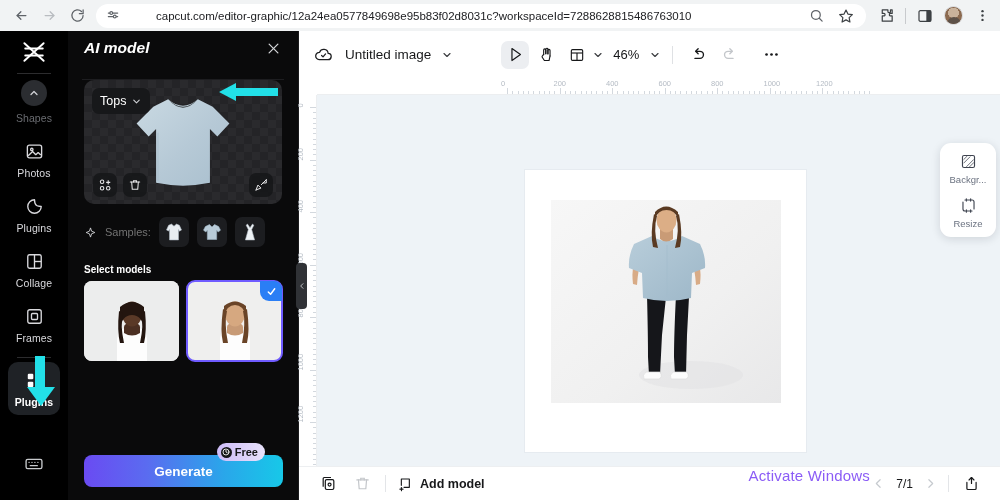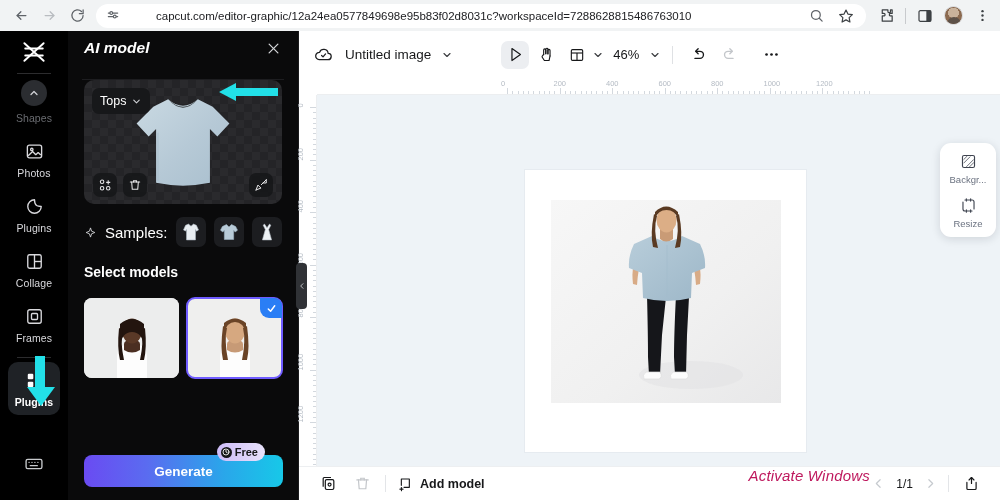--- a/index.html
+++ b/index.html
@@ -115,27 +115,27 @@
   .mini-btn {
     position: absolute; bottom: 7px; width: 24px; height: 24px; border-radius: 7px;
     background: rgba(22,23,25,.88); display: flex; align-items: center; justify-content: center;
     color: #e8e8ea; z-index: 3;
   }
   .mini-btn.b1 { left: 9px; }
   .mini-btn.b2 { left: 39px; }
   .mini-btn.b3 { right: 9px; }
 
   .samples-row { display: flex; align-items: center; gap: 8px; padding: 13px 16px 0; }
-  .samples-label { color: #ffffff; font-size: 15px; }
+  .samples-label { color: #737373; font-size: 11px; }
   .sample-thumb {
     width: 30px; height: 30px; border-radius: 7px; background: #1c1d20;
     display: flex; align-items: center; justify-content: center;
   }
 
-  .models-title { color: #fff; font-size: 14px; font-weight: 700; padding: 17px 16px 18px; }
+  .models-title { color: #fff; font-size: 10px; font-weight: 700; padding: 17px 16px 6px; }
   .models-row { display: flex; gap: 8px; padding: 0 16px; }
   .model-card {
     width: 96px; height: 80px; border-radius: 8px; overflow: hidden; position: relative;
     background: #e9e9ea;
   }
   .model-card.selected { outline: 2px solid #6f5bff; outline-offset: -1px; }
   .check-badge {
     position: absolute; top: 0; right: 0; width: 22px; height: 20px;
     background: #2a7ef5; border-bottom-left-radius: 9px;
     display: flex; align-items: center; justify-content: center; color: #fff;
@@ -239,21 +239,21 @@
   .bb-ic.dim { color: #c3c6ca; }
   .bb-div { width: 1px; height: 17px; background: #e3e5e8; }
   .addpage { display: flex; align-items: center; gap: 6px; color: #17181a; font-size: 12.5px; font-weight: 600; }
   .bb-right { margin-left: auto; display: flex; align-items: center; gap: 11px; }
   .pg-nav-chev { color: #c6cacf; display: flex; align-items: center; }
   .pg-count { font-size: 12px; color: #17181a; }
 
   
   .watermark {
     position: absolute; right: 130px; bottom: 16px; text-align: center; z-index: 30;
-    pointer-events: none; color: #be185d; font-style: italic;
+    pointer-events: none; color: #8b5cf6;
   }
   .wm-1 { font-size: 15px; letter-spacing: .2px; }
   .wm-2 { font-size: 11px; margin-top: 2px; }
 </style>
 </head>
 <body>
 
 <div class="app">
 
   <div class="browser-bar">
@@ -895,21 +895,21 @@
               <line x1="2.9" y1="19.7" x2="7.5" y2="19.7"></line>
             </svg>
           <span>Add model</span>
         </span>
         <span class="bb-right">
           <span class="pg-nav-chev">
             <svg width="13" height="13" viewBox="0 0 24 24" fill="none" stroke="currentColor" stroke-width="2.2" stroke-linecap="round" stroke-linejoin="round">
                 <polyline points="15 5 8 12 15 19"></polyline>
               </svg>
           </span>
-          <span class="pg-count">1/1</span>
+          <span class="pg-count">7/1</span>
           <span class="pg-nav-chev">
             <svg width="13" height="13" viewBox="0 0 24 24" fill="none" stroke="currentColor" stroke-width="2.2" stroke-linecap="round" stroke-linejoin="round">
                 <polyline points="9 5 16 12 9 19"></polyline>
               </svg>
           </span>
           <span class="bb-div"></span>
           <span class="bb-ic">
             <svg width="17" height="17" viewBox="0 0 24 24" fill="none" stroke="currentColor" stroke-width="1.7" stroke-linecap="round" stroke-linejoin="round">
                 <path d="M5.5 10.5V19a1.5 1.5 0 0 0 1.5 1.5h10a1.5 1.5 0 0 0 1.5-1.5v-8.5"></path>
                 <polyline points="8.5 7 12 3.6 15.5 7"></polyline>

